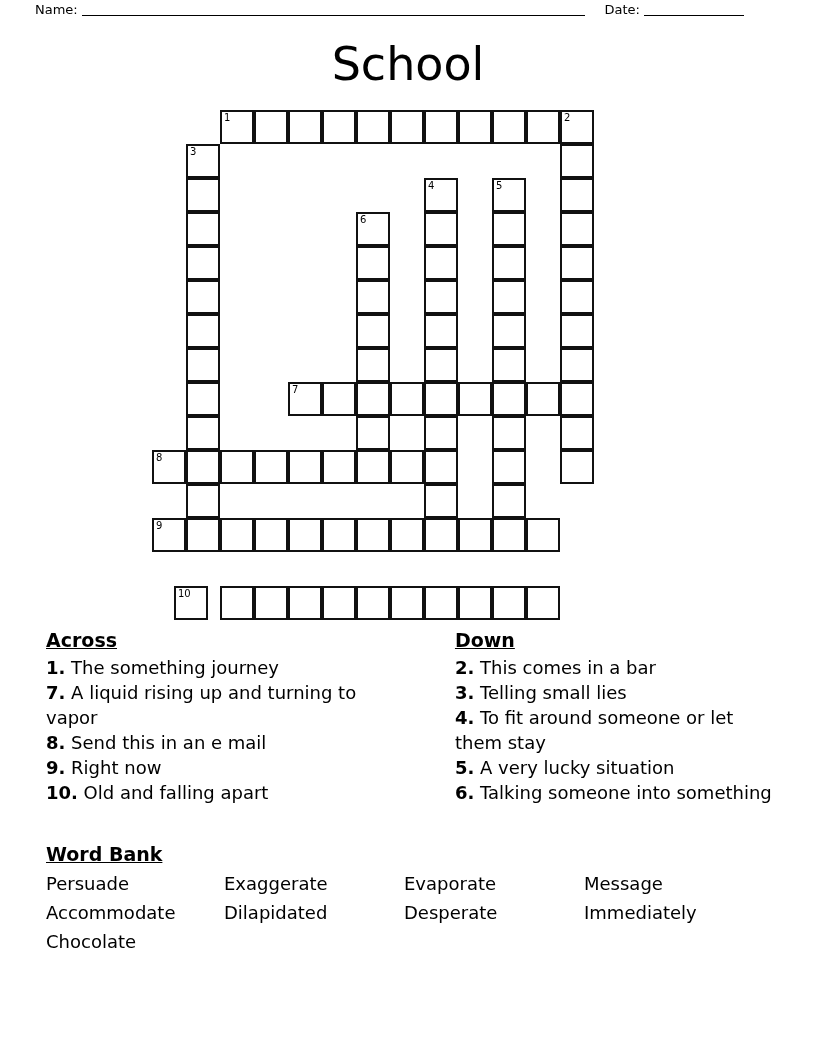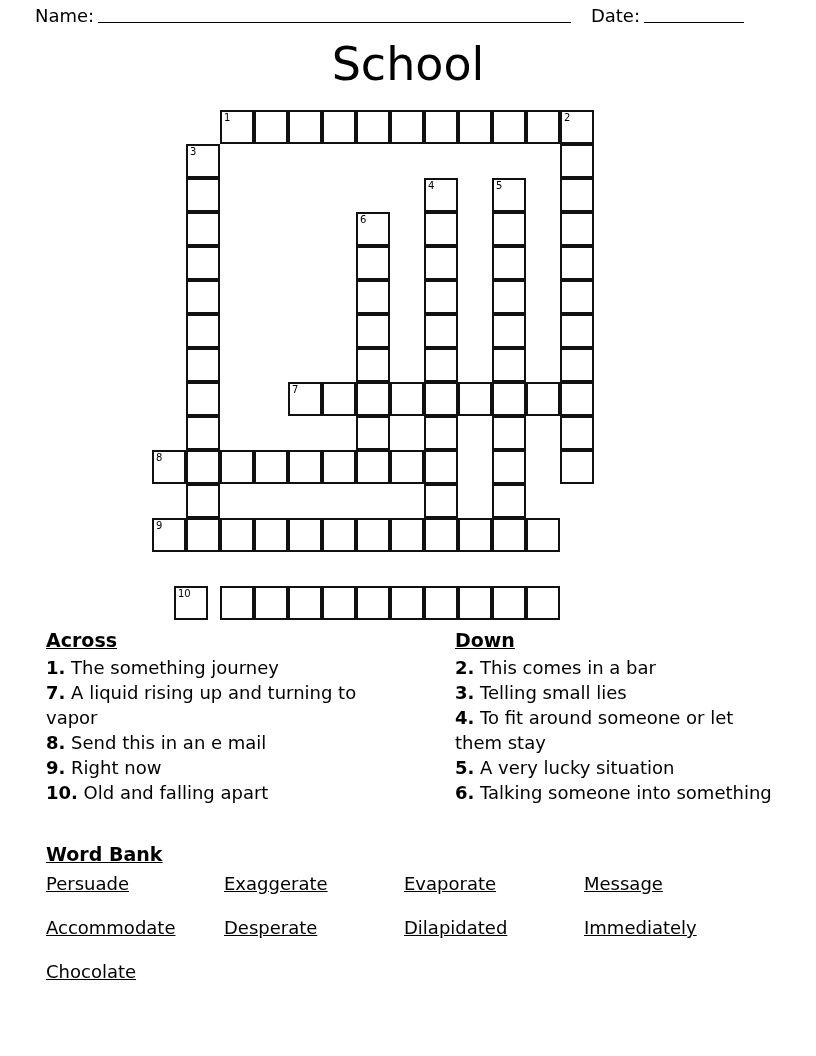--- a/index.html
+++ b/index.html
@@ -14,23 +14,23 @@
     position: relative;
     overflow: hidden;
   }
 
   
   .header-line {
     position: absolute;
     top: 2px; left: 0; right: 0;
     height: 24px;
     display: flex;
-    align-items: flex-end;
+    align-items: flex-start;
     padding: 0 70px 0 35px;
-    font-size: 18px;
+    font-size: 13px;
   }
   .hdr-label { white-space: nowrap; }
   .hdr-rule {
     flex: 1 1 auto;
     border-bottom: 1px solid #000;
     margin: 0 2px 3px 4px;
     height: 14px;
   }
   .hdr-rule.date-rule {
     flex: 0 0 100px;
@@ -94,33 +94,32 @@
     margin: 0;
     text-indent: 0;
   }
   .clue b { font-weight: bold; }
 
   
   .wordbank {
     position: absolute;
     left: 46px; top: 841px;
     width: 740px;
-    text-decoration: underline;
   }
   .wb-head {
     font-size: 19px;
     font-weight: bold;
     text-decoration: underline;
     line-height: 26px;
     margin-bottom: 2px;
   }
   .wb-grid {
     display: grid;
     grid-template-columns: 178px 180px 180px auto;
-    row-gap: 15px;
+    row-gap: 0;
   }
   .wb-word {
     font-size: 18px;
     line-height: 29px;
     white-space: nowrap;
   }
 </style>
 </head>
 <body>
 
@@ -275,18 +274,18 @@
 </div>
 
 <div class="wordbank">
   <div class="wb-head">Word Bank</div>
   <div class="wb-grid" id="wb-grid">
       <div class="wb-word">Persuade</div>
       <div class="wb-word">Exaggerate</div>
       <div class="wb-word">Evaporate</div>
       <div class="wb-word">Message</div>
       <div class="wb-word">Accommodate</div>
+      <div class="wb-word">Dilapidated</div>
       <div class="wb-word">Desperate</div>
-      <div class="wb-word">Dilapidated</div>
       <div class="wb-word">Immediately</div>
       <div class="wb-word">Chocolate</div>
     </div>
 </div>
 
 </body></html>

